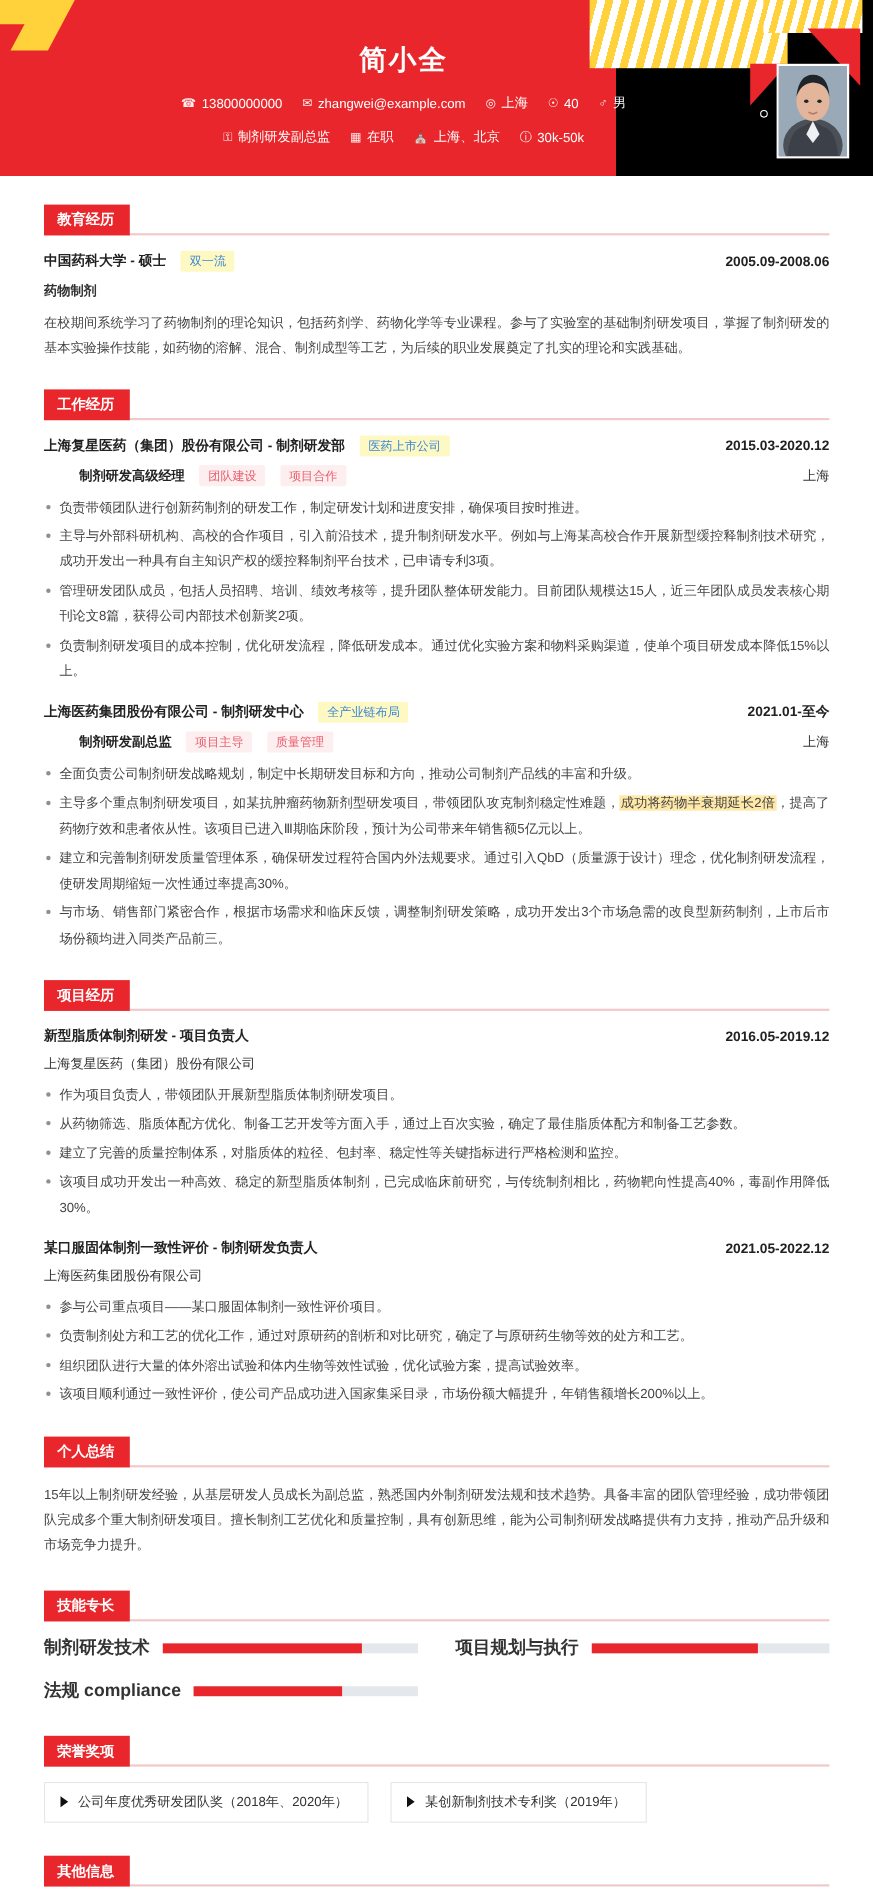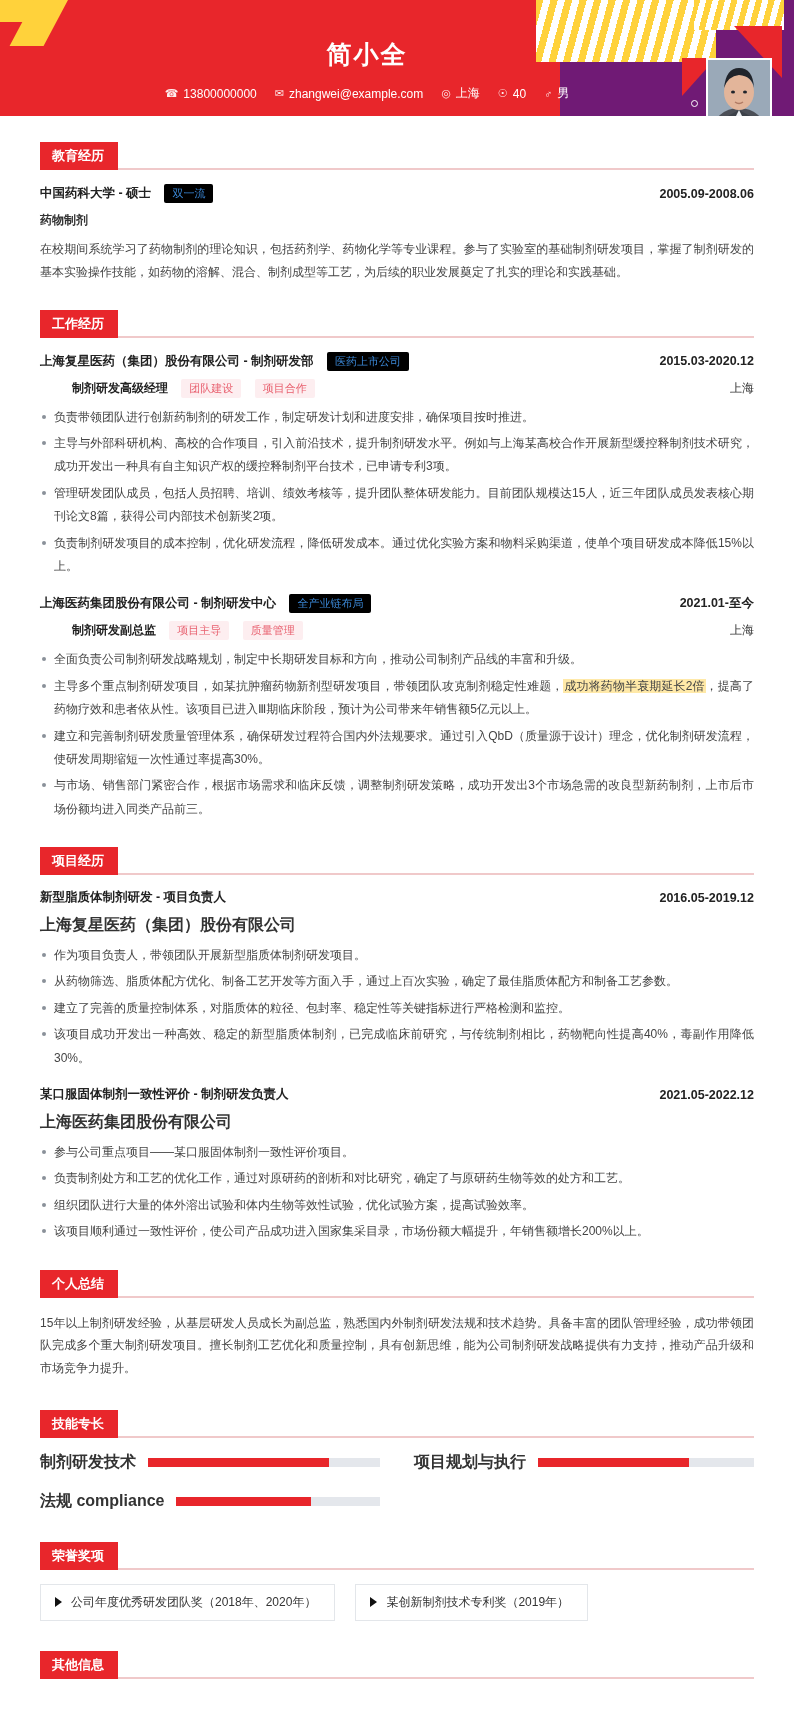--- a/index.html
+++ b/index.html
@@ -8,22 +8,22 @@
     background: #ffffff;
     font-family: "Liberation Sans", sans-serif;
     color: #333;
     font-size: 12px;
   }
   .page { width: 794px; position: relative; overflow: hidden; background:#fff; }
 
   
   .header {
     position: relative;
-    height: 116px;
-    background: #701a75;
+    height: 160px;
+    background: #000000;
     overflow: hidden;
   }
   .hdr-red-left2 {
     position:absolute; left:0; top:0; width: 560px; height: 160px;
     background:#e8262b;
   }
   .hdr-yellow1 {
     position:absolute; left:0; top:0; width:60px; height:22px; background:#ffd23b;
     transform: skewX(-28deg); transform-origin: top left;
   }
@@ -84,21 +84,21 @@
   .sec-title-wrap:after {
     content:""; position:absolute; left:0; right:0; bottom:0; height:2px;
     background:#f0c9ca; z-index:1;
   }
 
   .entry { margin-bottom: 16px; }
   .entry-head { display:flex; align-items:center; justify-content:space-between; }
   .entry-title { font-weight:bold; font-size: 12.5px; color:#222; }
   .entry-date { font-weight:bold; font-size: 12.5px; color:#222; white-space:nowrap; }
   .tag {
-    display:inline-block; background:#000000; color:#3a86d4; font-size:11px;
+    display:inline-block; background:#fef9c3; color:#3a86d4; font-size:11px;
     padding: 2px 8px; margin-left: 10px; vertical-align:middle; border-radius:2px;
     font-weight: normal;
   }
   .entry-sub { display:flex; align-items:center; justify-content:space-between; margin-top:8px;padding-left:32px; }
   .entry-role { font-weight:bold; font-size:12px; color:#222; }
   .tag-pink {
     display:inline-block; background:#fdeef0; color:#e8606f; font-size:11px;
     padding:2px 8px; margin-left:10px; border-radius:2px; font-weight:normal;
   }
   .entry-loc { font-size:12px; color:#333; }
@@ -109,21 +109,21 @@
   ul.bullets li {
     position:relative; padding-left: 14px; font-size:12px; line-height:1.95;
     color:#444; margin-bottom: 3px; text-align:justify;
   }
   ul.bullets li:before {
     content:""; position:absolute; left:2px; top:9px; width:4px;height:4px;
     background:#8a9099; border-radius:50%;
   }
   .hl { background:#ffe9a8; padding:0 1px; }
 
-  .company-line { font-weight:bold; font-size:16px; margin-top:9px; }
+  .company-line { font-weight:normal; font-size:12px; margin-top:9px; }
 
   
   .skills-grid { display:grid; grid-template-columns: 1fr 1fr; gap: 18px 34px; margin-top:14px; }
   .skill { display:flex; align-items:center; gap: 12px; }
   .skill-name { font-weight:bold; font-size:16px; white-space:nowrap; }
   .skill-bar { flex:1; height: 9px; background:#e4e7ec; position:relative; }
   .skill-fill { position:absolute; left:0; top:0; bottom:0; background:#e8262b; }
 
   
   .honors { display:flex; gap: 20px; margin-top: 14px; }

